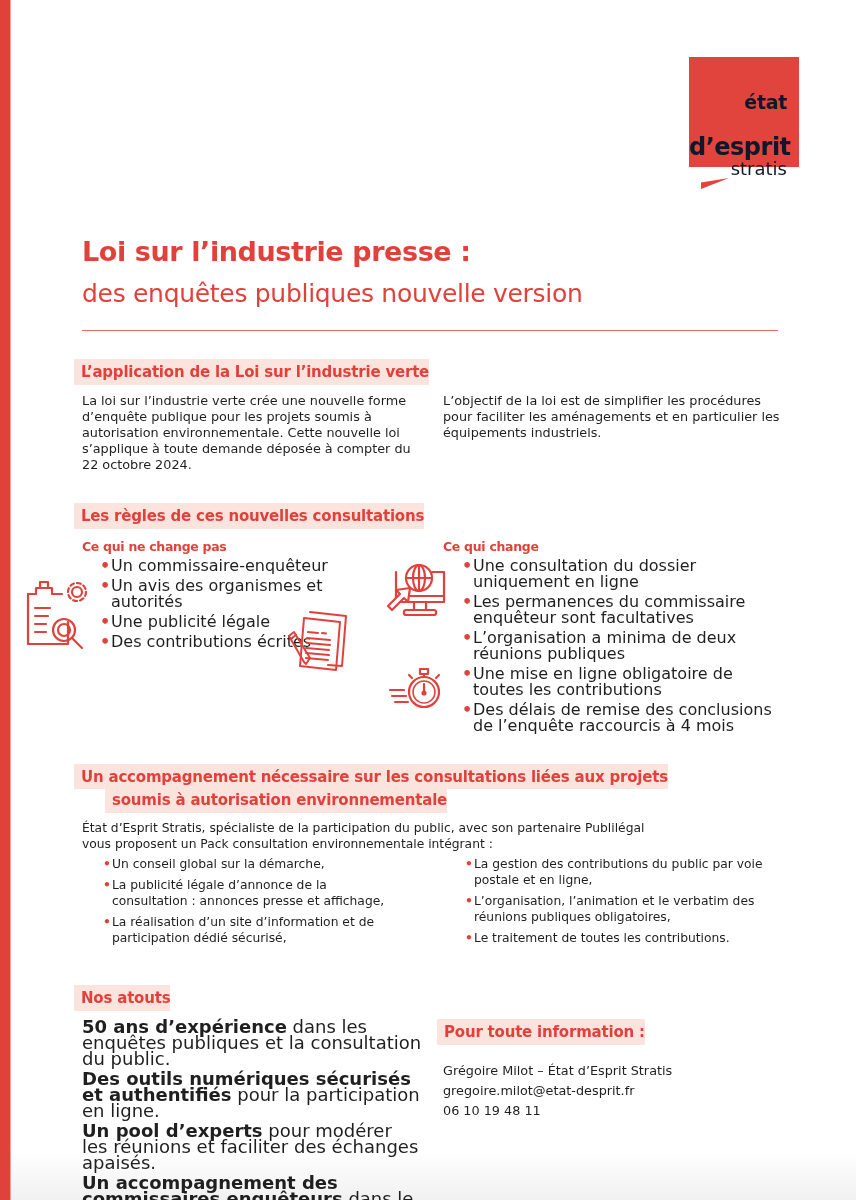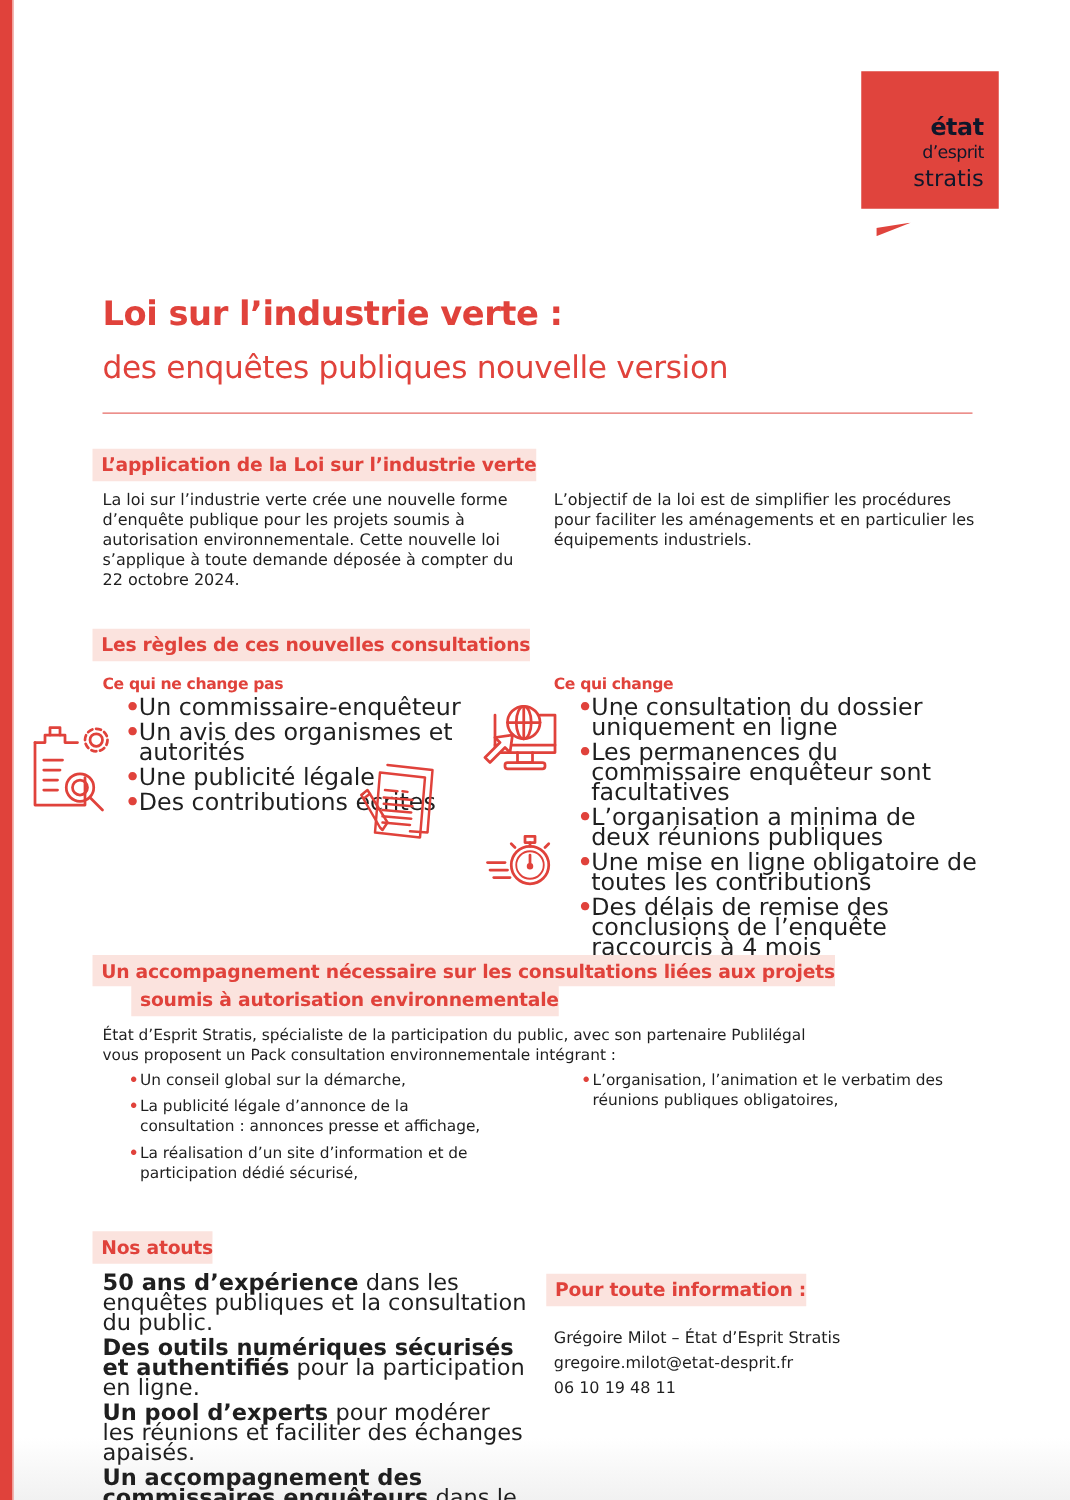--- a/index.html
+++ b/index.html
@@ -9,36 +9,36 @@
     background: linear-gradient(to bottom, #ffffff 0px, #ffffff 1150px, #f1f1f1 1200px);
     font-family: "DejaVu Sans", sans-serif;
     color: #1f1f1f;
   }
   .accent-bar { position: absolute; left: 0; top: 0; width: 10px; height: 1200px; background: #e0423b; }
   .accent-bar::after { content: ""; position: absolute; right: -1px; top: 0; width: 1px; height: 100%; background: #f1a19c; }
 
   
   .logo { position: absolute; left: 689px; top: 57px; width: 110px; height: 110px; background: #e0443d; color: #0f172a; text-align: right; padding: 36px 12px 0 0; }
   .logo .l1 { font-size: 19px; font-weight: bold; line-height: 19px; letter-spacing: -0.3px; }
-  .logo .l2 { font-size: 14px; font-weight: normal; line-height: 21px; letter-spacing: -0.5px; }
+  .logo .l2 { font-size: 24px; font-weight: bold; line-height: 21px; letter-spacing: -0.5px; margin-top: 25px; }
   .logo .l3 { font-size: 18px; line-height: 21px; font-weight: normal; }
   .logo-tail2 { position: absolute; left: 701px; top: 178px; width: 28px; height: 11px; background: #e0443d; clip-path: polygon(0 100%, 100% 0, 0 40%); }
 
   
   .title { position: absolute; left: 82px; top: 236px; color: #e0423b; font-size: 27px; font-weight: bold; letter-spacing: -0.4px; }
   .subtitle { position: absolute; left: 82px; top: 279px; color: #e0423b; font-size: 25px; font-weight: normal; letter-spacing: -0.3px; }
   .title-rule { position: absolute; left: 82px; top: 330px; width: 696px; height: 1px; background: #e66b65; }
 
   
   .sec-h { position: absolute; background: #fbe3de; color: #e0423b; font-weight: bold; font-size: 15px; padding: 2px 0 2px 7px; line-height: 22px; letter-spacing: -0.2px; }
 
   .p { position: absolute; font-size: 12.8px; line-height: 16px; color: #1f1f1f; }
   .sub-h { position: absolute; color: #e0423b; font-weight: bold; font-size: 12.5px; letter-spacing: -0.3px; }
 
-  ul.bl { position: absolute; list-style: none; font-size: 19px; line-height: 16px; }
+  ul.bl { position: absolute; list-style: none; font-size: 16px; line-height: 16px; }
   ul.bl li { position: relative; padding-left: 11px; margin-bottom: 4px; }
   ul.bl li::before { content: "•"; position: absolute; left: 0; top: 0; color: #e0423b; font-weight: bold; }
 
   ul.pack { position: absolute; list-style: none; font-size: 12.8px; line-height: 16px; }
   ul.pack li { position: relative; padding-left: 9px; margin-bottom: 5px; }
   ul.pack li::before { content: "•"; position: absolute; left: 0; top: 0; color: #e0423b; font-weight: bold; }
 
   .atouts { position: absolute; left: 82px; top: 1019px; width: 340px; font-size: 18px; line-height: 16px; }
   .atouts .item { margin-bottom: 4px; }
   .atouts b { font-weight: bold; }
@@ -53,21 +53,21 @@
 
 <div class="accent-bar"></div>
 
 <div class="logo">
   <div class="l1">état</div>
   <div class="l2">d’esprit</div>
   <div class="l3">stratis</div>
 </div>
 <div class="logo-tail2"></div>
 
-<h1 class="title">Loi sur l’industrie verte :</h1>
+<h1 class="title">Loi sur l’industrie presse :</h1>
 <h2 class="subtitle">des enquêtes publiques nouvelle version</h2>
 <div class="title-rule"></div>
 
 <div class="sec-h" style="left:74px; top:359px;">L’application de la Loi sur l’industrie verte</div>
 <p class="p" style="left:82px; top:393px; width:330px;">La loi sur l’industrie verte crée une nouvelle forme d’enquête publique pour les projets soumis à autorisation environnementale. Cette nouvelle loi s’applique à toute demande déposée à compter du 22 octobre 2024.</p>
 <p class="p" style="left:443px; top:393px; width:340px;">L’objectif de la loi est de simplifier les procédures pour faciliter les aménagements et en particulier les équipements industriels.</p>
 
 <div class="sec-h" style="left:74px; top:503px;">Les règles de ces nouvelles consultations</div>
 
 <div class="sub-h" style="left:82px; top:539px;">Ce qui ne change pas</div>
@@ -156,21 +156,23 @@
 
 <p class="p" style="left:82px; top:820px; width:700px; font-size:12.3px;">État d’Esprit Stratis, spécialiste de la participation du public, avec son partenaire Publilégal</p>
 <p class="p" style="left:82px; top:836px; width:700px; font-size:12.3px;">vous proposent un Pack consultation environnementale intégrant :</p>
 
 <ul class="pack" style="left:103px; top:856px; width:300px; font-size:12.3px;">
   <li>Un conseil global sur la démarche,</li>
   <li>La publicité légale d’annonce de la consultation : annonces presse et affichage,</li>
   <li>La réalisation d’un site d’information et de participation dédié sécurisé,</li>
 </ul>
 <ul class="pack" style="left:465px; top:856px; width:300px; font-size:12.3px;">
+  <li>La gestion des contributions du public par voie postale et en ligne,</li>
   <li>L’organisation, l’animation et le verbatim des réunions publiques obligatoires,</li>
+  <li>Le traitement de toutes les contributions.</li>
 </ul>
 
 <div class="sec-h" style="left:74px; top:985px;">Nos atouts</div>
 <div class="atouts">
   <div class="item"><b>50 ans d’expérience</b><span> dans les enquêtes publiques et la consultation du public.</span></div>
   <div class="item"><b>Des outils numériques sécurisés et authentifiés</b><span> pour la participation en ligne.</span></div>
   <div class="item"><b>Un pool d’experts</b><span> pour modérer les réunions et faciliter des échanges apaisés.</span></div>
   <div class="item"><b>Un accompagnement des commissaires enquêteurs</b><span> dans le traitement des données.</span></div>
 </div>
 

